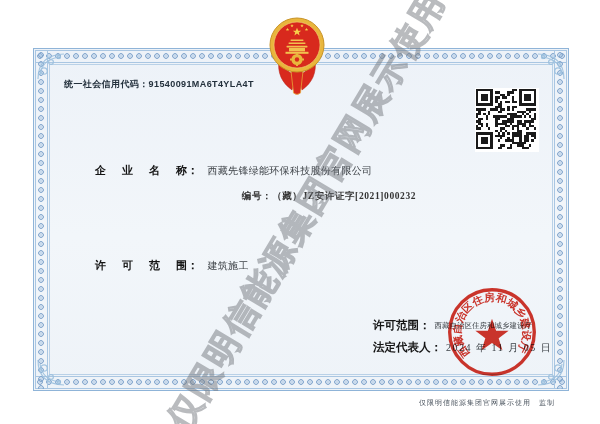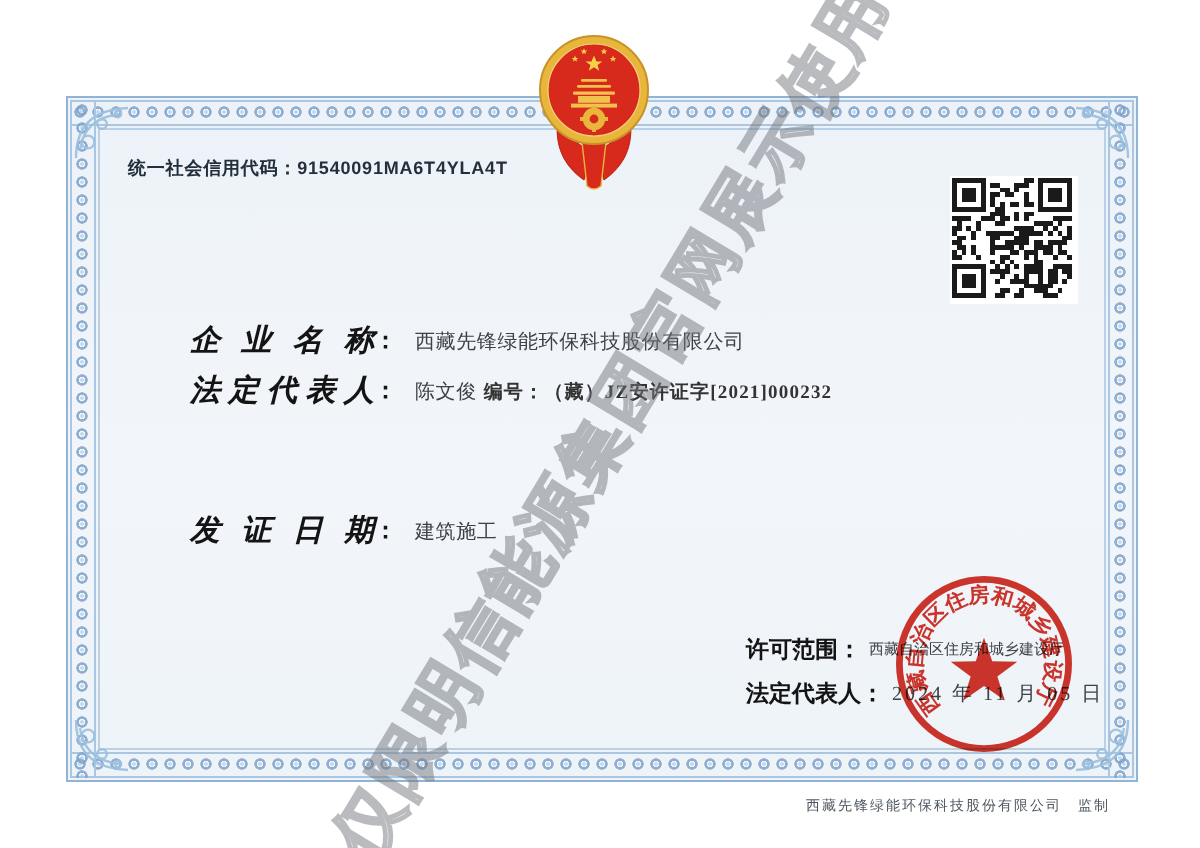--- a/index.html
+++ b/index.html
@@ -22,21 +22,21 @@
   .c-bl{left:2px;bottom:2px;transform:scaleY(-1);} .c-br{right:2px;bottom:2px;transform:scale(-1,-1);}
   
   .credit{position:absolute;left:64px;top:78px;font-size:9px;font-weight:700;color:#23303c;letter-spacing:.4px;}
   .title{position:absolute;left:33px;top:97px;width:534px;text-align:center;padding-left:10px;box-sizing:border-box;
          font-size:31px;font-weight:700;letter-spacing:10px;color:#f0a51f;line-height:34px;
          text-shadow:0 0 .4px #e09a15;}
   .serial{position:absolute;left:53px;top:142px;width:534px;text-align:center;padding-left:18px;box-sizing:border-box;
           font-family:"Liberation Serif",serif;font-size:9.5px;font-weight:700;color:#333;letter-spacing:.6px;margin-top:48px;}
   .row{position:absolute;left:95px;right:46px;height:14px;white-space:nowrap;}
   .flabel{display:inline-block;width:92px;text-align:justify;text-align-last:justify;
-          font-size:15px;font-weight:700;color:#141414;vertical-align:middle;font-style:italic;}
+          font-size:11px;font-weight:700;color:#141414;vertical-align:middle;}
   .colon{font-size:11.5px;font-weight:700;color:#141414;vertical-align:middle;}
   .fvalue{font-family:Liberation Sans, sans-serif;font-size:10px;color:#3c4146;margin-left:9px;
           vertical-align:middle;letter-spacing:.3px;}
   .issuer-row{position:absolute;left:373px;white-space:nowrap;}
   .ilabel{font-size:11.5px;font-weight:700;color:#141414;vertical-align:middle;}
   .ivalue{font-family:"Liberation Serif",serif;color:#3c4146;vertical-align:middle;}
   .issuer-val{font-size:7.5px;margin-left:4px;letter-spacing:0;}
   .date-val{font-size:10px;margin-left:4px;letter-spacing:1.5px;}
   .supervision{position:absolute;right:45px;top:398px;font-family:"Liberation Serif",serif;
                font-size:7px;color:#4d5660;letter-spacing:1px;}
@@ -366,42 +366,39 @@
           <rect x="19" y="24" width="1" height="1"></rect>
           <rect x="20" y="24" width="1" height="1"></rect>
           <rect x="21" y="24" width="1" height="1"></rect>
         </g>
     </svg>
   </div>
 
   <div class="row" style="top:161px">
     <span class="flabel">企业名称</span><span class="colon">：</span><span class="fvalue">西藏先锋绿能环保科技股份有限公司</span>
   </div>
-  <div class="row" style="top:186px">
-    <span class="flabel">法定代表人</span><span class="colon">：</span><span class="fvalue">陈文俊</span>
-  </div>
   <div class="row" style="top:256px">
-    <span class="flabel">发证日期</span><span class="colon">：</span><span class="fvalue">建筑施工</span>
+    <span class="flabel">许可范围</span><span class="colon">：</span><span class="fvalue">建筑施工</span>
   </div>
 
   <div class="issuer-row" style="top:316px">
     <span class="ilabel">许可范围：</span><span class="ivalue issuer-val">西藏自治区住房和城乡建设厅</span>
   </div>
   <div class="issuer-row" style="top:338px">
     <span class="ilabel">法定代表人：</span><span class="ivalue date-val">2024 年 11 月 05 日</span>
   </div>
 
   <svg class="seal" viewBox="0 0 100 100">
     <defs>
       <path id="sealArc" d="M 26.7,73.3 A 33,33 0 1 1 73.3,73.3" fill="none"></path>
     </defs>
     <circle cx="50" cy="50" r="45" fill="none" stroke="#d3251a" stroke-width="3.6"></circle>
     <text font-family="Liberation Serif, serif" font-size="11" font-weight="700" fill="#d3251a">
       <textPath href="#sealArc" startOffset="0" textLength="150" lengthAdjust="spacingAndGlyphs">西藏自治区住房和城乡建设厅</textPath>
     </text>
     <path d="M50,36 54.4,48.6 67.7,48.8 57.1,56.7 61.1,69.4 50,61.7 38.9,69.4 42.9,56.7 32.3,48.8 45.6,48.6 Z" fill="#d3251a"></path>
   </svg>
 
-  <div class="supervision">西藏先锋绿能环保科技股份有限公司　监制</div>
+  <div class="supervision">仅限明信能源集团官网展示使用　监制</div>
 
   <div class="watermark">仅限明信能源集团官网展示使用</div>
 
 </div>
 
 </body></html>

